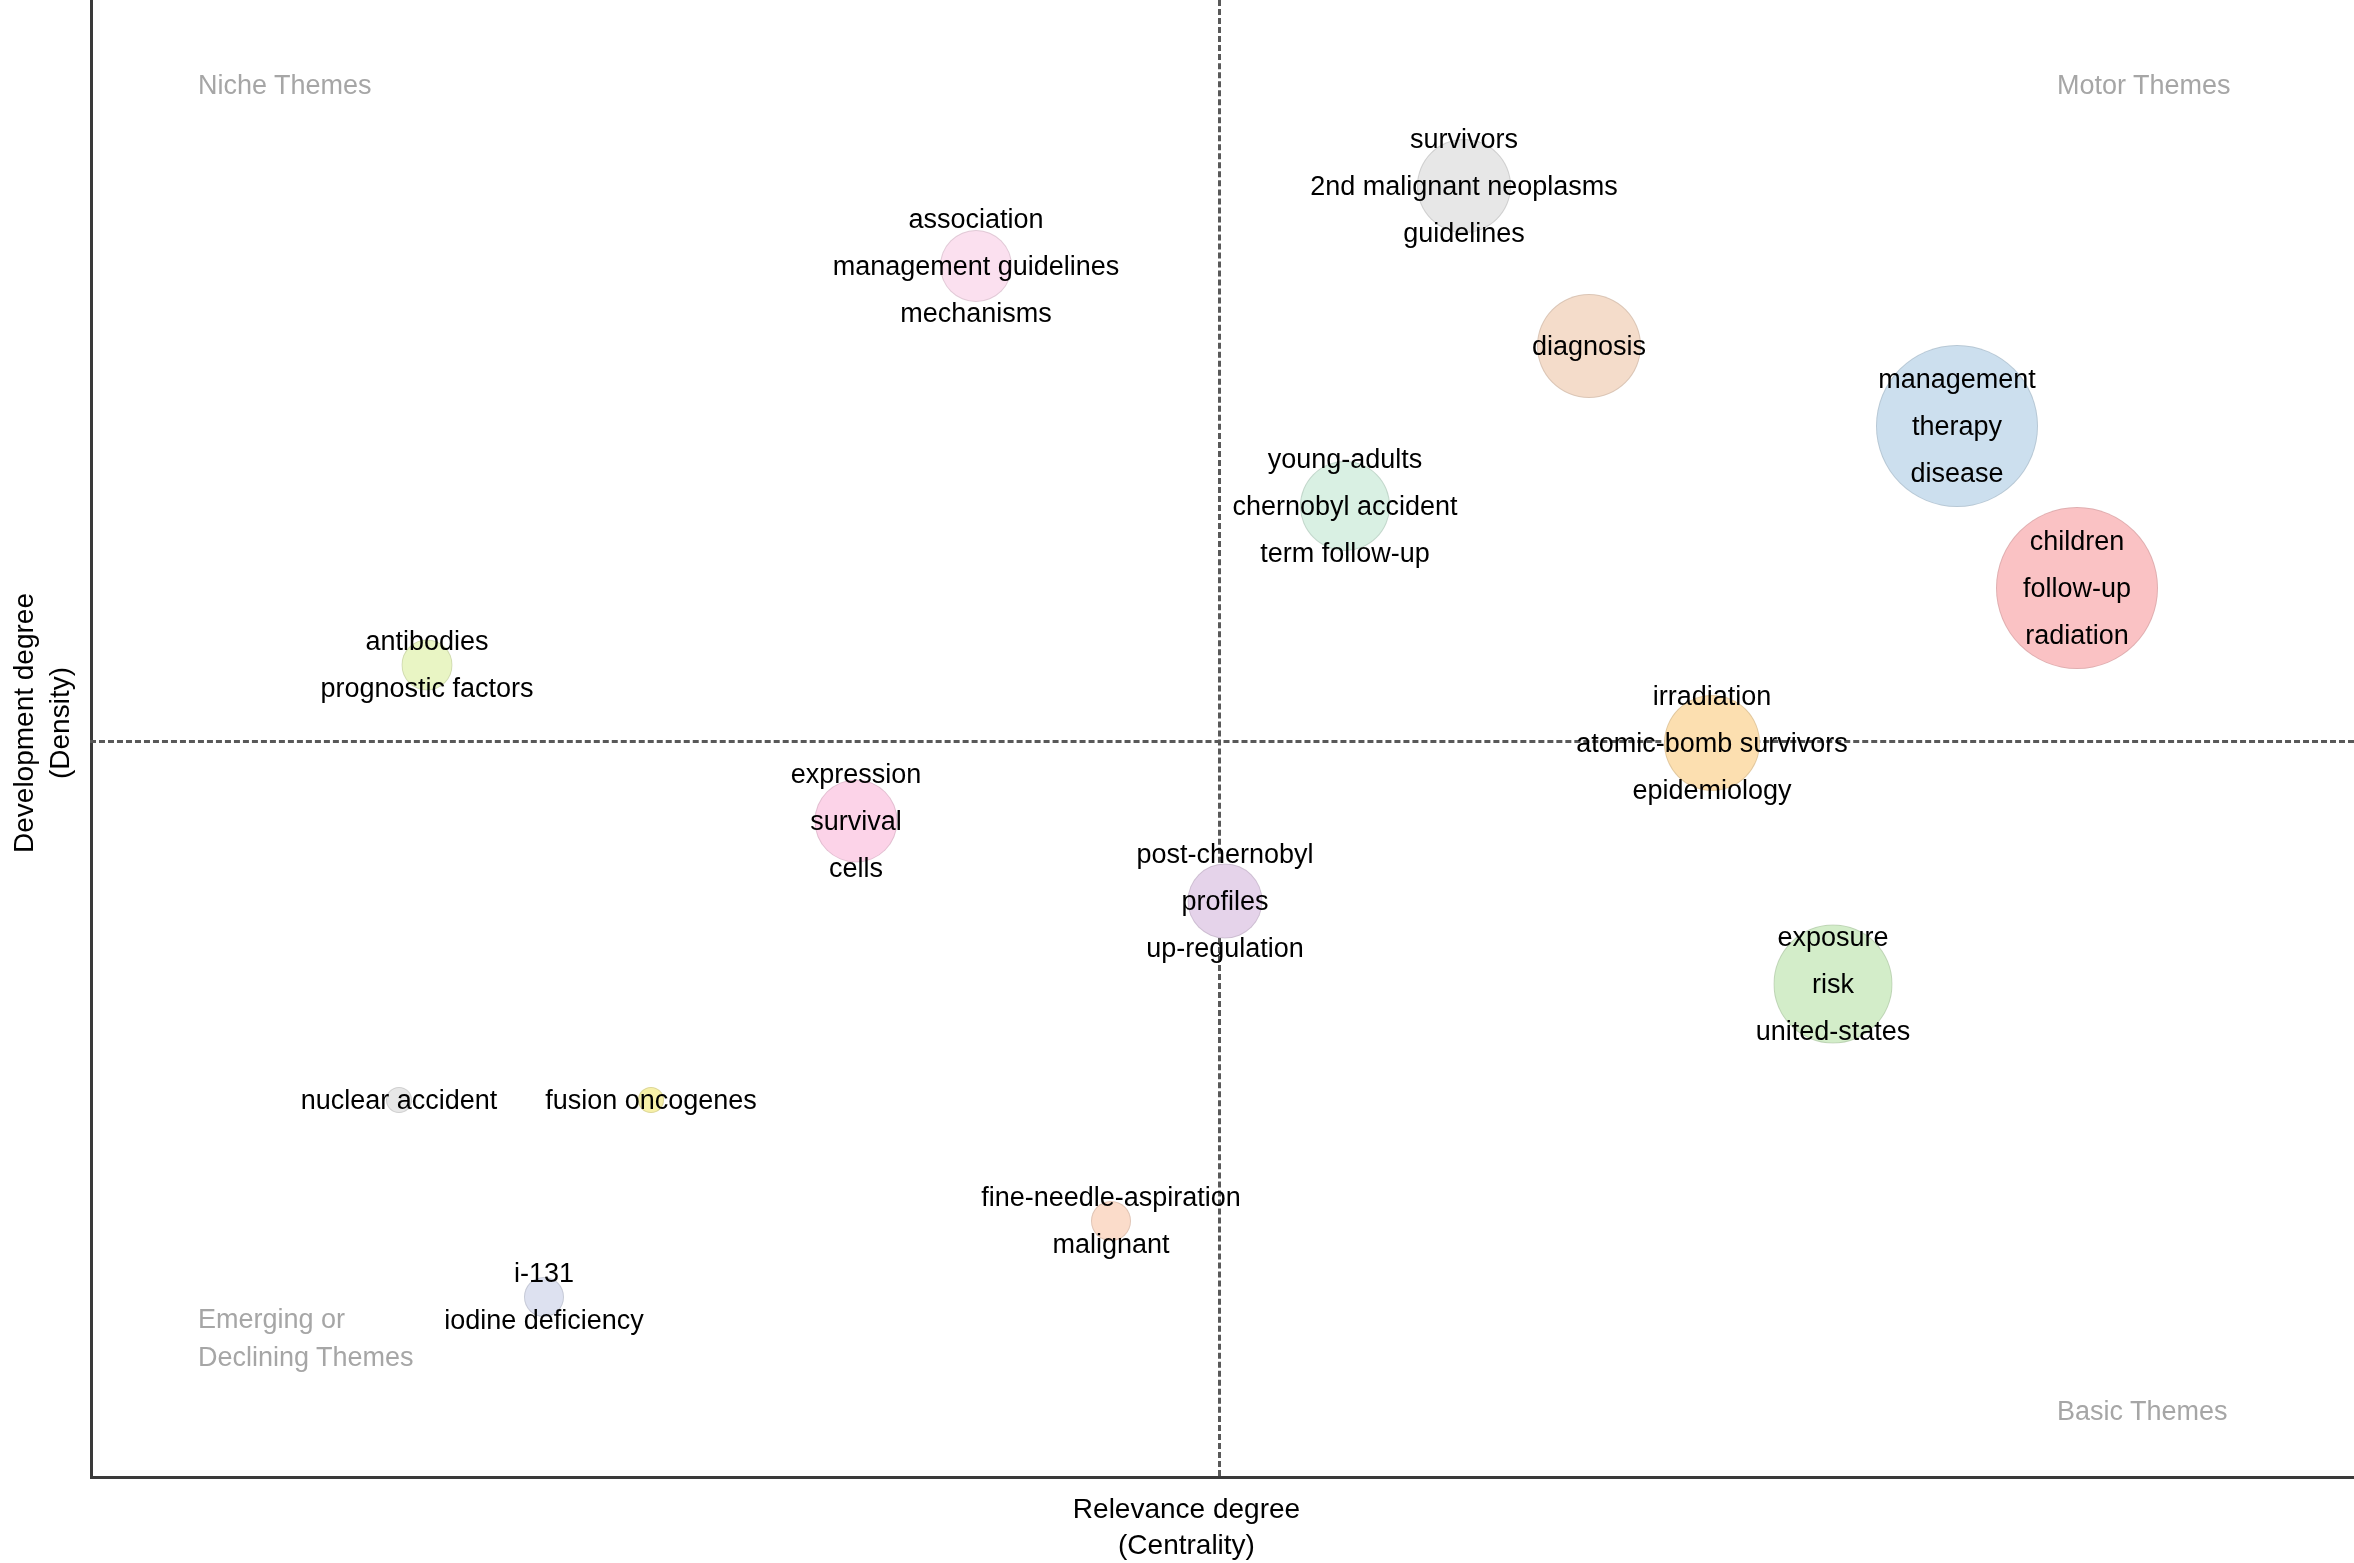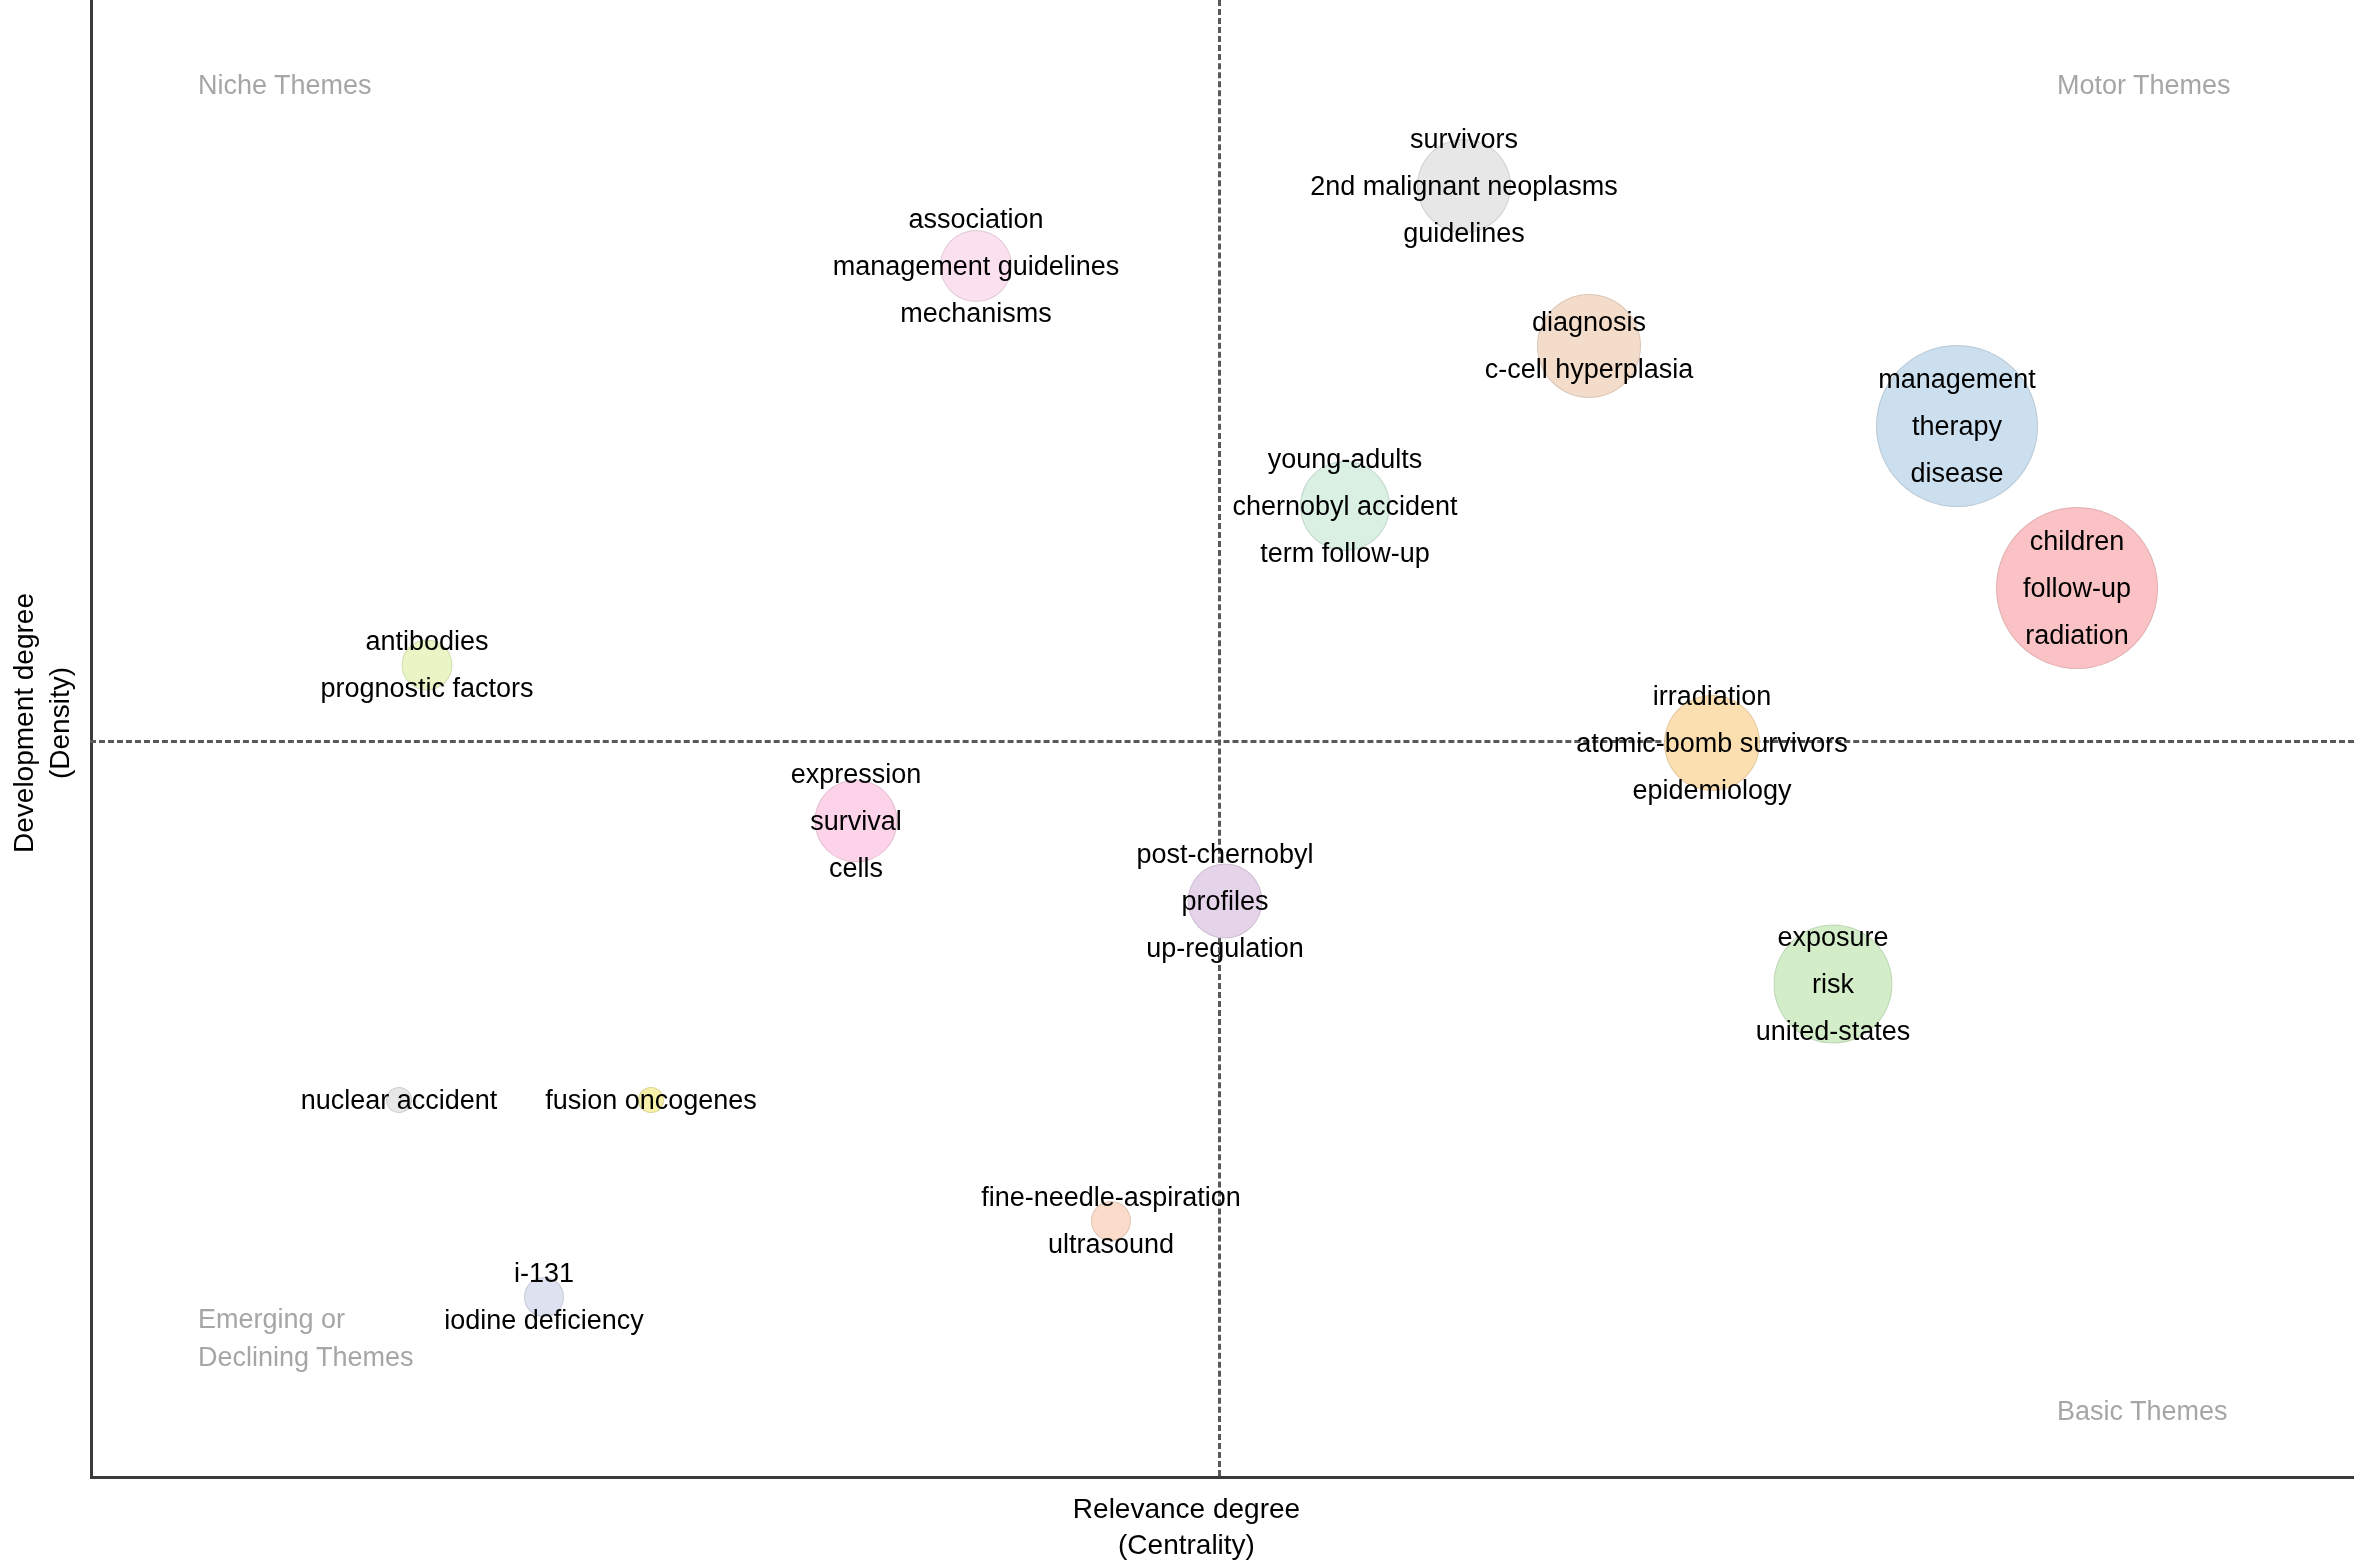--- a/index.html
+++ b/index.html
@@ -155,21 +155,20 @@
         <div class="theme-words">
           <span>association</span>
           <span>management guidelines</span>
           <span>mechanisms</span>
         </div>
       </div>
       <div class="theme" style="left: 1589px; top: 346px;">
         <div class="bubble" style="width: 104px; height: 104px; background: rgb(244, 220, 202);"></div>
         <div class="theme-words">
           <span>diagnosis</span>
-          <span>c-cell hyperplasia</span>
         </div>
       </div>
       <div class="theme" style="left: 1957px; top: 426px;">
         <div class="bubble" style="width: 162px; height: 162px; background: rgb(204, 223, 238);"></div>
         <div class="theme-words">
           <span>management</span>
           <span>therapy</span>
           <span>disease</span>
         </div>
       </div>
@@ -237,21 +236,21 @@
       <div class="theme" style="left: 651px; top: 1100px;">
         <div class="bubble" style="width: 26px; height: 26px; background: rgb(247, 240, 168);"></div>
         <div class="theme-words">
           <span>fusion oncogenes</span>
         </div>
       </div>
       <div class="theme" style="left: 1111px; top: 1221px;">
         <div class="bubble" style="width: 40px; height: 40px; background: rgb(251, 220, 202);"></div>
         <div class="theme-words">
           <span>fine-needle-aspiration</span>
-          <span>ultrasound</span>
+          <span>malignant</span>
         </div>
       </div>
       <div class="theme" style="left: 544px; top: 1297px;">
         <div class="bubble" style="width: 40px; height: 40px; background: rgb(221, 225, 240);"></div>
         <div class="theme-words">
           <span>i-131</span>
           <span>iodine deficiency</span>
         </div>
       </div>
     </div>

